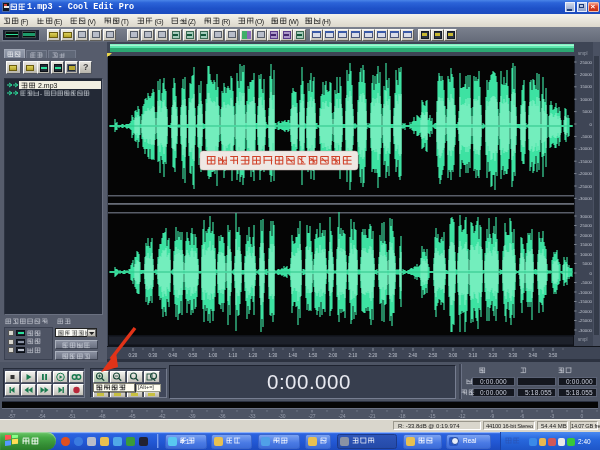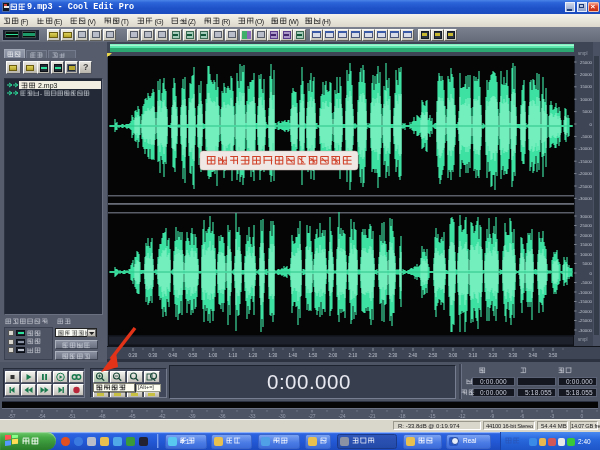--- a/index.html
+++ b/index.html
@@ -4,21 +4,21 @@
 body{width:600px;height:450px;position:relative;overflow:hidden;font-family:"Liberation Sans",sans-serif;background:#565c6c}
 </style></head><body>
 <div style="position:absolute;left:0px;top:0px;width:600px;height:14px;background:linear-gradient(180deg,#4a85e8 0%,#2b63d8 20%,#1e51c8 60%,#1c4cbe 100%);z-index:1"></div>
 <div style="position:absolute;left:2px;top:2px;width:8px;height:10px;background:#101826;border:1px solid #4a6aa8;z-index:3"></div>
 <div style="position:absolute;left:3.5px;top:6px;width:5px;height:2px;background:#e8e8e8;z-index:4"></div>
 <div style="position:absolute;left:3.5px;top:4px;width:3px;height:1.5px;background:#d04030;z-index:4"></div>
 <svg style="position:absolute;left:10px;top:3px;z-index:6" width="16" height="9" viewBox="0 0 16 9">
     <path d="M0.8 1.1H6.4M0.7 3.8H6.5M0.6 6.5H6.8M6.5 0.9V7.0M1.1 1.1V6.6M1.9 2.2L5.2 5.6" stroke="#ffffff" stroke-width="0.89" fill="none"></path>
     <path d="M8.8 1.1H15.1M9.0 3.8H14.8M8.7 6.5H14.6M9.2 0.9V6.4M11.9 0.9V7.1" stroke="#ffffff" stroke-width="0.89" fill="none"></path>
   </svg>
-<div style="position:absolute;left:27px;top:3px;font-size:8.5px;color:#ffffff;font-weight:bold;letter-spacing:0;white-space:nowrap;z-index:6;font-family:'Liberation Mono',monospace;line-height:1">9.mp3 - Cool Edit Pro</div>
+<div style="position:absolute;left:27px;top:3px;font-size:8.5px;color:#ffffff;font-weight:bold;letter-spacing:0;white-space:nowrap;z-index:6;font-family:'Liberation Mono',monospace;line-height:1">1.mp3 - Cool Edit Pro</div>
 <div style="position:absolute;left:565px;top:2px;width:10px;height:10px;background:linear-gradient(180deg,#cdd6ea,#8fa3cc);border:1px solid #e8eefc;z-index:6"></div>
 <div style="position:absolute;left:567px;top:9px;width:5px;height:2px;background:#1c3a78;z-index:7"></div>
 <div style="position:absolute;left:577px;top:2px;width:10px;height:10px;background:linear-gradient(180deg,#cdd6ea,#8fa3cc);border:1px solid #e8eefc;z-index:6"></div>
 <div style="position:absolute;left:579px;top:4px;width:5px;height:4px;background:transparent;border:1px solid #1c3a78;z-index:7"></div>
 <div style="position:absolute;left:588px;top:2px;width:11px;height:10px;background:linear-gradient(180deg,#f2a28e,#dd4327 45%,#c23011);border:1px solid #f0c0b0;border-radius:1px;z-index:6"></div>
 <div style="position:absolute;left:590.5px;top:2.5px;font-size:8px;color:#fff;font-weight:bold;letter-spacing:0;white-space:nowrap;z-index:7;font-family:'Liberation Sans', sans-serif;line-height:1">×</div>
 <div style="position:absolute;left:0px;top:14px;width:600px;height:13px;background:linear-gradient(180deg,#f4f2ea,#dcd8cc);z-index:1"></div>
 <svg style="position:absolute;left:3px;top:16.5px;z-index:6" width="17" height="9" viewBox="0 0 17 9">
     <path d="M1.1 1.1H6.6M0.9 6.5H6.6M6.5 1.1V6.7M3.8 0.9V6.5M1.9 2.2L5.2 5.6" stroke="#1a1a1a" stroke-width="0.64" fill="none"></path>
     <path d="M8.9 6.5H14.8M9.0 3.8H15.0M9.3 1.1H14.9M9.5 1.1V7.0M12.2 0.8V6.7M14.9 1.7V6.6" stroke="#1a1a1a" stroke-width="0.64" fill="none"></path>

